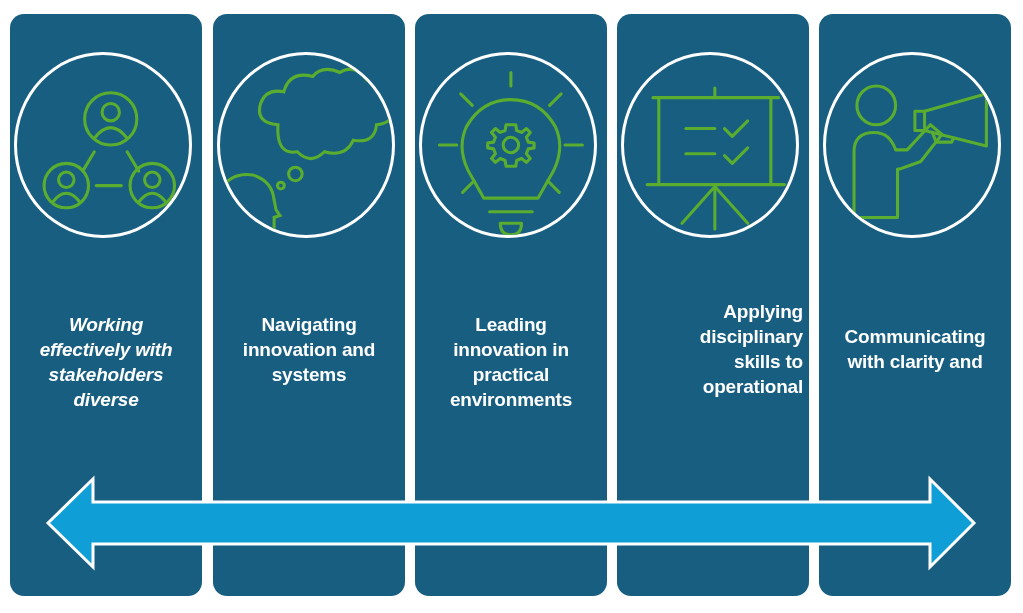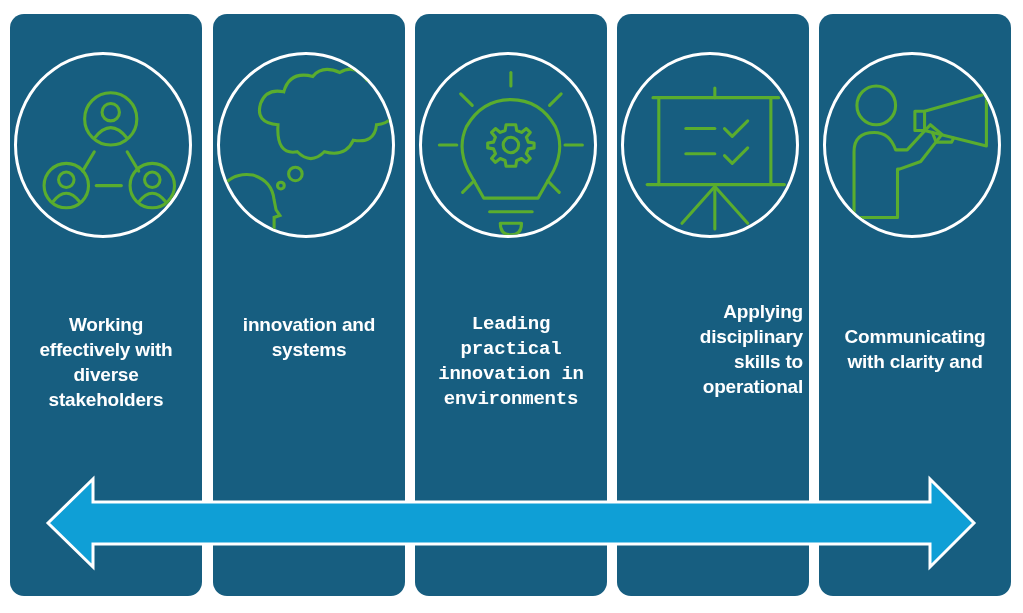--- a/index.html
+++ b/index.html
@@ -11,56 +11,57 @@
             border: 3px solid #ffffff; border-radius: 50%; box-sizing: border-box; overflow: hidden; }
   .circle svg { position: absolute; left: 0; top: 0; width: 100%; height: 100%; }
   .label { position: absolute; left: 6px; right: 6px; text-align: center; color: #ffffff;
            font-size: 19px; line-height: 25px; font-weight: bold; letter-spacing: -0.2px; }
   .label span { display: block; }
   #arrow { position: absolute; left: 0; top: 0; width: 1023px; height: 613px; pointer-events: none; }
 </style>
 </head>
 <body>
 
-<div class="panel" style="left:10px;">
+<div class="panel" style="left:10px;font-style:italic;">
   <div class="circle">
     <svg viewBox="0 0 178 186" fill="none" stroke="#5aad2e" stroke-width="3.2" stroke-linecap="round">
       <circle cx="97" cy="66" r="27"></circle>
       <circle cx="97" cy="59" r="9"></circle>
       <path d="M80 86 Q97 64 114 86"></path>
       <circle cx="51" cy="135" r="23"></circle>
       <circle cx="51" cy="129" r="8"></circle>
       <path d="M37 152 Q51 134 65 152"></path>
       <circle cx="140" cy="135" r="23"></circle>
       <circle cx="140" cy="129" r="8"></circle>
       <path d="M126 152 Q140 134 154 152"></path>
       <line x1="80" y1="100" x2="68" y2="120"></line>
       <line x1="114" y1="100" x2="126" y2="120"></line>
       <line x1="82" y1="135" x2="108" y2="135"></line>
     </svg>
   </div>
   <div class="label" style="top:298px;">
     <span>Working</span>
     <span>effectively with</span>
+    <span>stakeholders</span>
     <span>diverse</span>
-    <span>stakeholders</span>
   </div>
 </div>
 
 <div class="panel" style="left:213px;">
   <div class="circle">
     <svg viewBox="0 0 178 186" fill="none" stroke="#5aad2e" stroke-width="3.2" stroke-linecap="round">
       <path d="M60 72 Q36 70 42 50 Q48 34 66 38 Q72 16 96 22 Q106 10 124 18 Q140 8 152 26 Q172 24 180 48
                Q184 70 162 72 Q160 92 138 88 Q130 106 108 100 Q94 114 80 100 Q58 104 60 72 Z"></path>
       <circle cx="78" cy="123" r="7"></circle>
       <circle cx="63" cy="135" r="3.5"></circle>
       <path d="M-4 150 Q6 120 34 124 Q54 130 56 150 L58 160 L62 166 L56 168 L56 178 Q56 188 44 192"></path>
     </svg>
   </div>
   <div class="label" style="top:298px;">
+    <span>Navigating</span>
     <span>innovation and</span>
     <span>systems</span>
   </div>
 </div>
 
 <div class="panel" style="left:415px;">
   <div class="circle">
     <svg viewBox="0 0 178 186" fill="none" stroke="#5aad2e" stroke-width="3.2" stroke-linecap="round" stroke-linejoin="round">
       <line x1="92" y1="18" x2="92" y2="32"></line>
       <line x1="40" y1="40" x2="52" y2="52"></line>
@@ -71,24 +72,24 @@
       <line x1="142" y1="142" x2="130" y2="130"></line>
       <path d="M64 148 L48 120 Q36 96 46 74 Q62 46 92 46 Q122 46 138 74 Q148 96 136 120 L120 148 Z"></path>
       <line x1="70" y1="162" x2="114" y2="162"></line>
       <path d="M81 174 L103 174 Q103 186 92 186 Q81 186 81 174 Z"></path>
       <circle cx="92" cy="93" r="8"></circle>
       <path d="M92 72 L97 72 L98 78 L103 80 L108 76 L112 80 L108 85 L110 90 L116 91 L116 96 L110 97 L108 102 L112 107
                L108 111 L103 107 L98 109 L97 115 L87 115 L86 109 L81 107 L76 111 L72 107 L76 102 L74 97 L68 96 L68 91
                L74 90 L76 85 L72 80 L76 76 L81 80 L86 78 L87 72 Z"></path>
     </svg>
   </div>
-  <div class="label" style="top:298px;font-family:Liberation Mono, monospace;">
+  <div class="label" style="top:298px;">
     <span>Leading</span>
+    <span>innovation in</span>
     <span>practical</span>
-    <span>innovation in</span>
     <span>environments</span>
   </div>
 </div>
 
 <div class="panel" style="left:617px;">
   <div class="circle">
     <svg viewBox="0 0 178 186" fill="none" stroke="#5aad2e" stroke-width="3.2" stroke-linecap="round" stroke-linejoin="round">
       <line x1="94" y1="34" x2="94" y2="44"></line>
       <line x1="30" y1="44" x2="160" y2="44"></line>
       <line x1="36" y1="44" x2="36" y2="134"></line>

